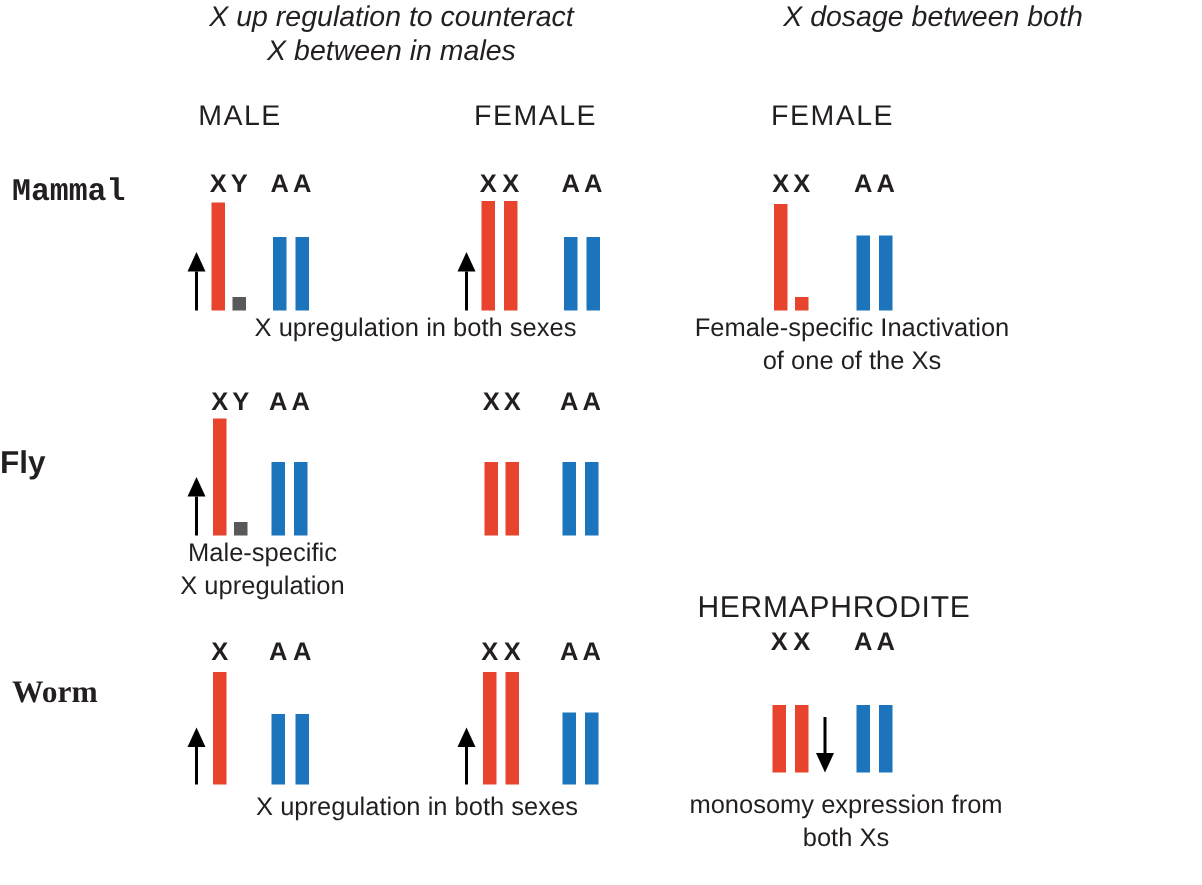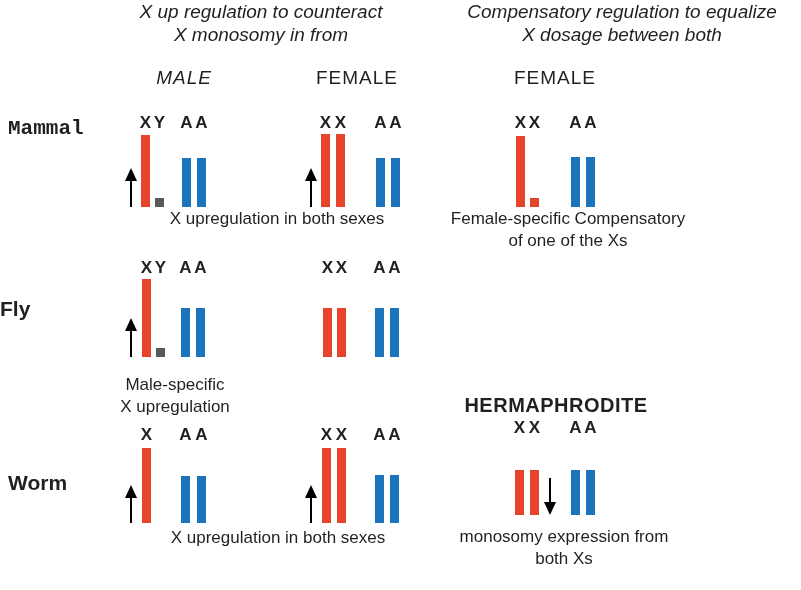--- a/index.html
+++ b/index.html
@@ -42,37 +42,36 @@
   }
   .arrow .shaft { width:2px; flex:1; background:#000; }
 </style>
 </head>
 <body>
 
 <div class="canvas">
 
   <div class="italic-header" style="left:261px;">
     <div>X up regulation to counteract</div>
-    <div>X monosomy in from</div>
+    <div>X between in males</div>
   </div>
 
   <div class="italic-header" style="left:622px;">
-    <div>Compensatory regulation to equalize</div>
     <div>X dosage between both</div>
   </div>
 
-  <div class="col-header" style="left:184px; top:68px;font-style:italic;">MALE</div>
+  <div class="col-header" style="left:160px; top:68px;">MALE</div>
   <div class="col-header" style="left:357px; top:68px;">FEMALE</div>
   <div class="col-header" style="left:555px; top:68px;">FEMALE</div>
 
   <div class="row-label" style="left:8px; top:118px;font-family:Liberation Mono, monospace;">Mammal</div>
   <div class="row-label" style="left:0; top:298px;">Fly</div>
-  <div class="row-label" style="left:8px; top:472px;">Worm</div>
+  <div class="row-label" style="left:8px; top:451px;font-family:Liberation Serif, serif;">Worm</div>
 
-  <div class="col-header" style="left:556px; top:395px; letter-spacing:0.5px; font-size:20px;font-weight:bold;">HERMAPHRODITE</div>
+  <div class="col-header" style="left:556px; top:395px; letter-spacing:0.5px; font-size:20px;">HERMAPHRODITE</div>
 
   <div id="diagram" style="position:absolute; inset:0;">
       <div class="chrom-label" style="left: 145.5px; top: 114px;">X</div>
       <div class="bar" style="left: 141px; top: 135px; width: 9px; height: 72px; background: rgb(232, 67, 45);"></div>
       <div class="chrom-label" style="left: 159.5px; top: 114px;">Y</div>
       <div class="bar" style="left: 155px; top: 198px; width: 9px; height: 9px; background: rgb(88, 89, 91);"></div>
       <div class="chrom-label" style="left: 186.5px; top: 114px;">A</div>
       <div class="bar" style="left: 182px; top: 158px; width: 9px; height: 49px; background: rgb(28, 117, 188);"></div>
       <div class="chrom-label" style="left: 201.5px; top: 114px;">A</div>
       <div class="bar" style="left: 197px; top: 158px; width: 9px; height: 49px; background: rgb(28, 117, 188);"></div>
@@ -151,24 +150,24 @@
       <div class="chrom-label" style="left: 590.5px; top: 419px;">A</div>
       <div class="bar" style="left: 586px; top: 470px; width: 9px; height: 45px; background: rgb(28, 117, 188);"></div>
       <div class="arrow" style="left: 543.5px; top: 478px; height: 37px;">
         <div class="shaft"></div>
         <div class="head-down"></div>
       </div>
       <div class="note" style="left: 277px; top: 208px;">
         <div>X upregulation in both sexes</div>
       </div>
       <div class="note" style="left: 568px; top: 208px;">
-        <div>Female-specific Compensatory</div>
+        <div>Female-specific Inactivation</div>
         <div>of one of the Xs</div>
       </div>
-      <div class="note" style="left: 175px; top: 358px; margin-top: 16px;">
+      <div class="note" style="left: 175px; top: 358px;">
         <div>Male-specific</div>
         <div>X upregulation</div>
       </div>
       <div class="note" style="left: 278px; top: 527px;">
         <div>X upregulation in both sexes</div>
       </div>
       <div class="note" style="left: 564px; top: 526px;">
         <div>monosomy expression from</div>
         <div>both Xs</div>
       </div>

